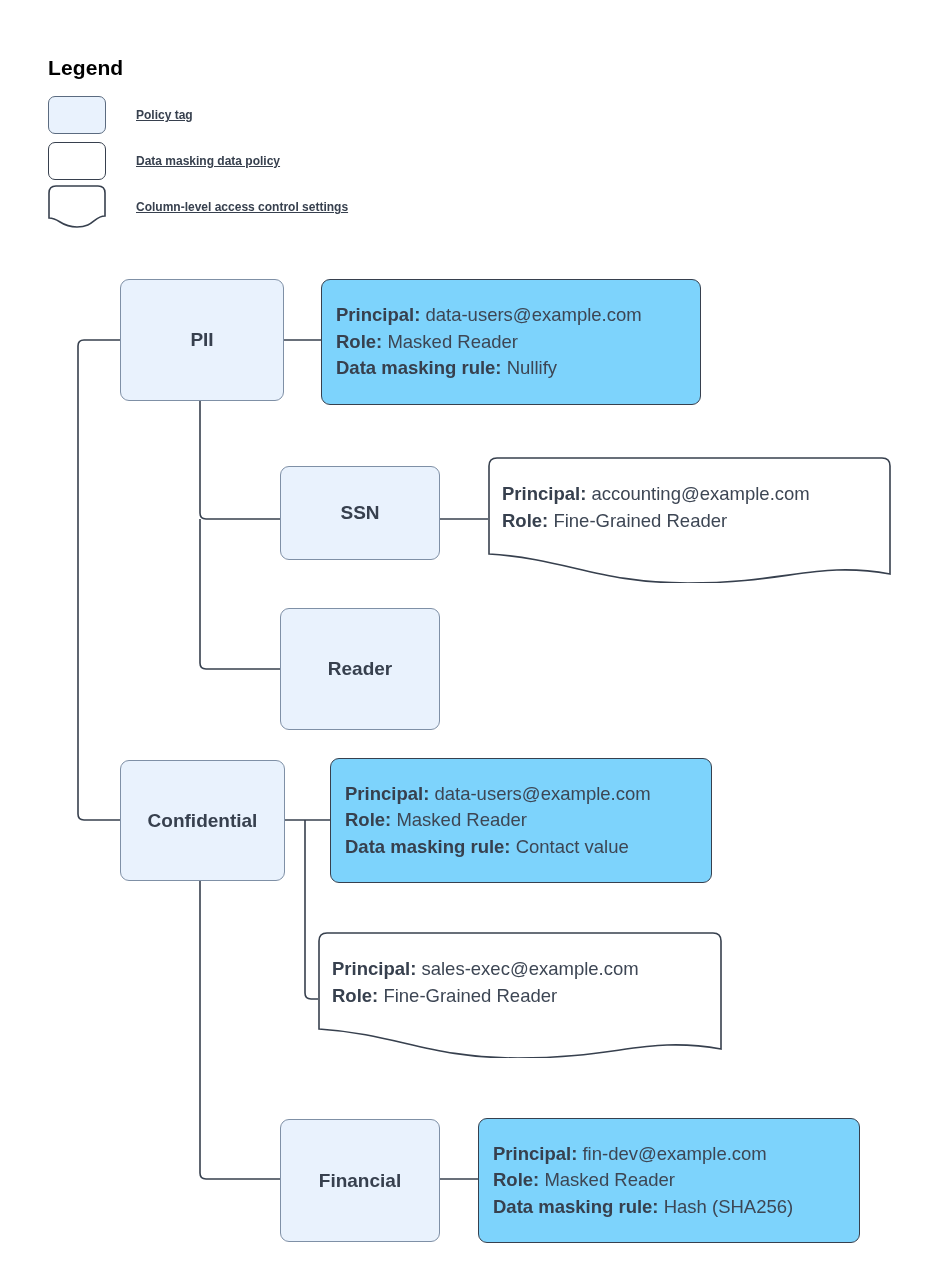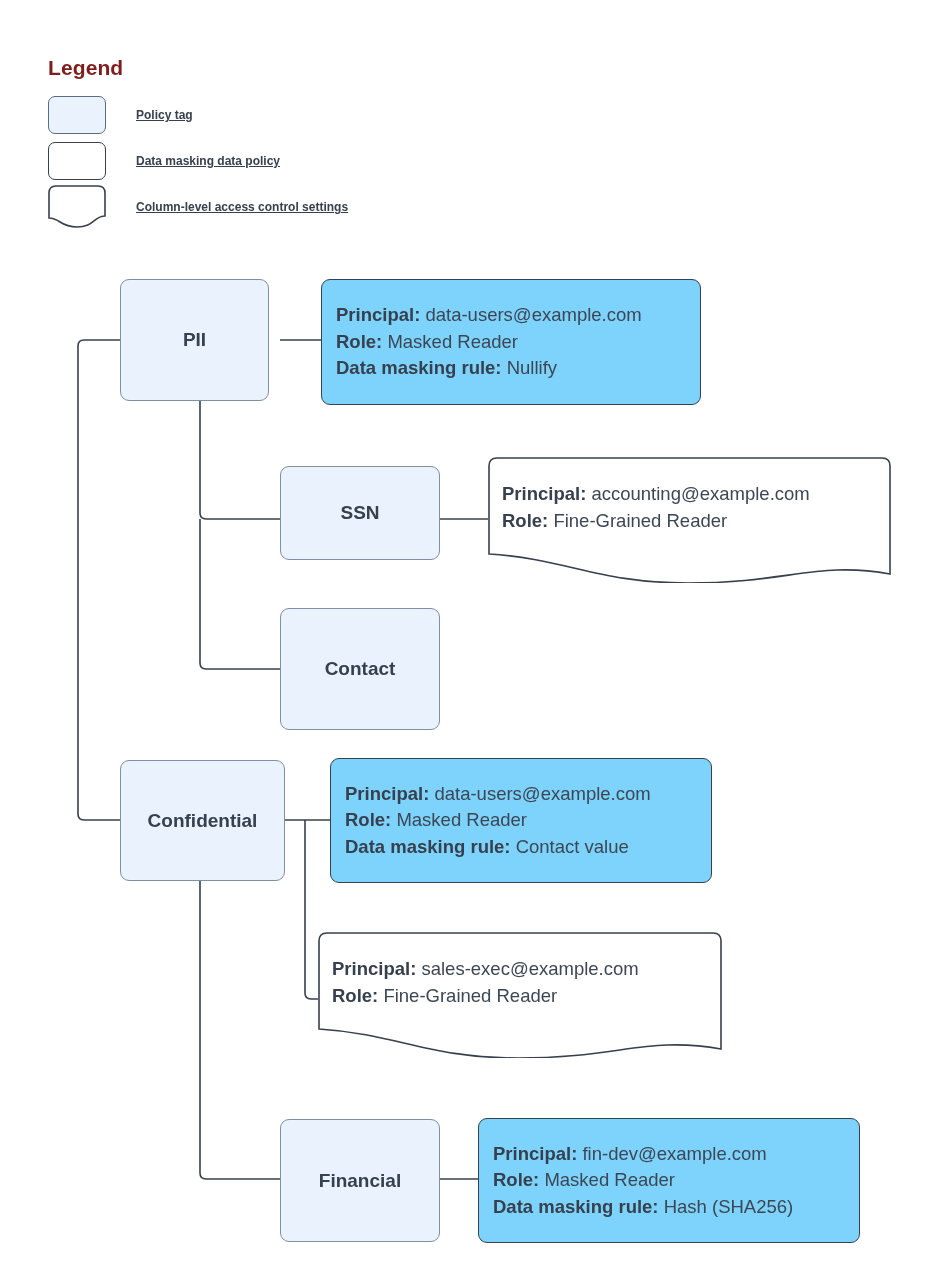--- a/index.html
+++ b/index.html
@@ -33,21 +33,21 @@
     stroke: #37404e;
     stroke-width: 1.6;
   }
 
   
   #legend { position: absolute; left: 48px; top: 56px; }
   #legend-title {
     font-size: 21px;
     font-weight: bold;
     letter-spacing: .1px;
-    color: #7f1d1d;
+    color: #000000;
     margin-bottom: 12px;
   }
   .legend-row {
     display: flex;
     align-items: center;
     height: 46px;
   }
   .legend-swatch-wrap {
     width: 58px; height: 38px;
     position: relative;
@@ -171,30 +171,30 @@
       <div class="legend-swatch-wrap wavy">
         <svg width="58" height="44" viewBox="0 0 58 44">
           <path d="M1,8 Q1,1 8,1 H50 Q57,1 57,8 V31
                    C46,31 46,42 29,42 C12,42 12,33 1,33 Z" fill="#ffffff" stroke="#37404e" stroke-width="1.6"></path>
         </svg>
       </div>
       <div class="legend-label">Column-level access control settings</div>
     </div>
   </div>
 
-  <div class="tag-node" style="left:120px; top:279px; width:149px; height:122px;">
+  <div class="tag-node" style="left:120px; top:279px; width:164px; height:122px;">
     <span>PII</span>
   </div>
 
   <div class="tag-node" style="left:280px; top:466px; width:160px; height:94px;">
     <span>SSN</span>
   </div>
 
   <div class="tag-node" style="left:280px; top:608px; width:160px; height:122px;">
-    <span>Contact</span>
+    <span>Reader</span>
   </div>
 
   <div class="tag-node" style="left:120px; top:760px; width:165px; height:121px;">
     <span>Confidential</span>
   </div>
 
   <div class="tag-node" style="left:280px; top:1119px; width:160px; height:123px;">
     <span>Financial</span>
   </div>
 

